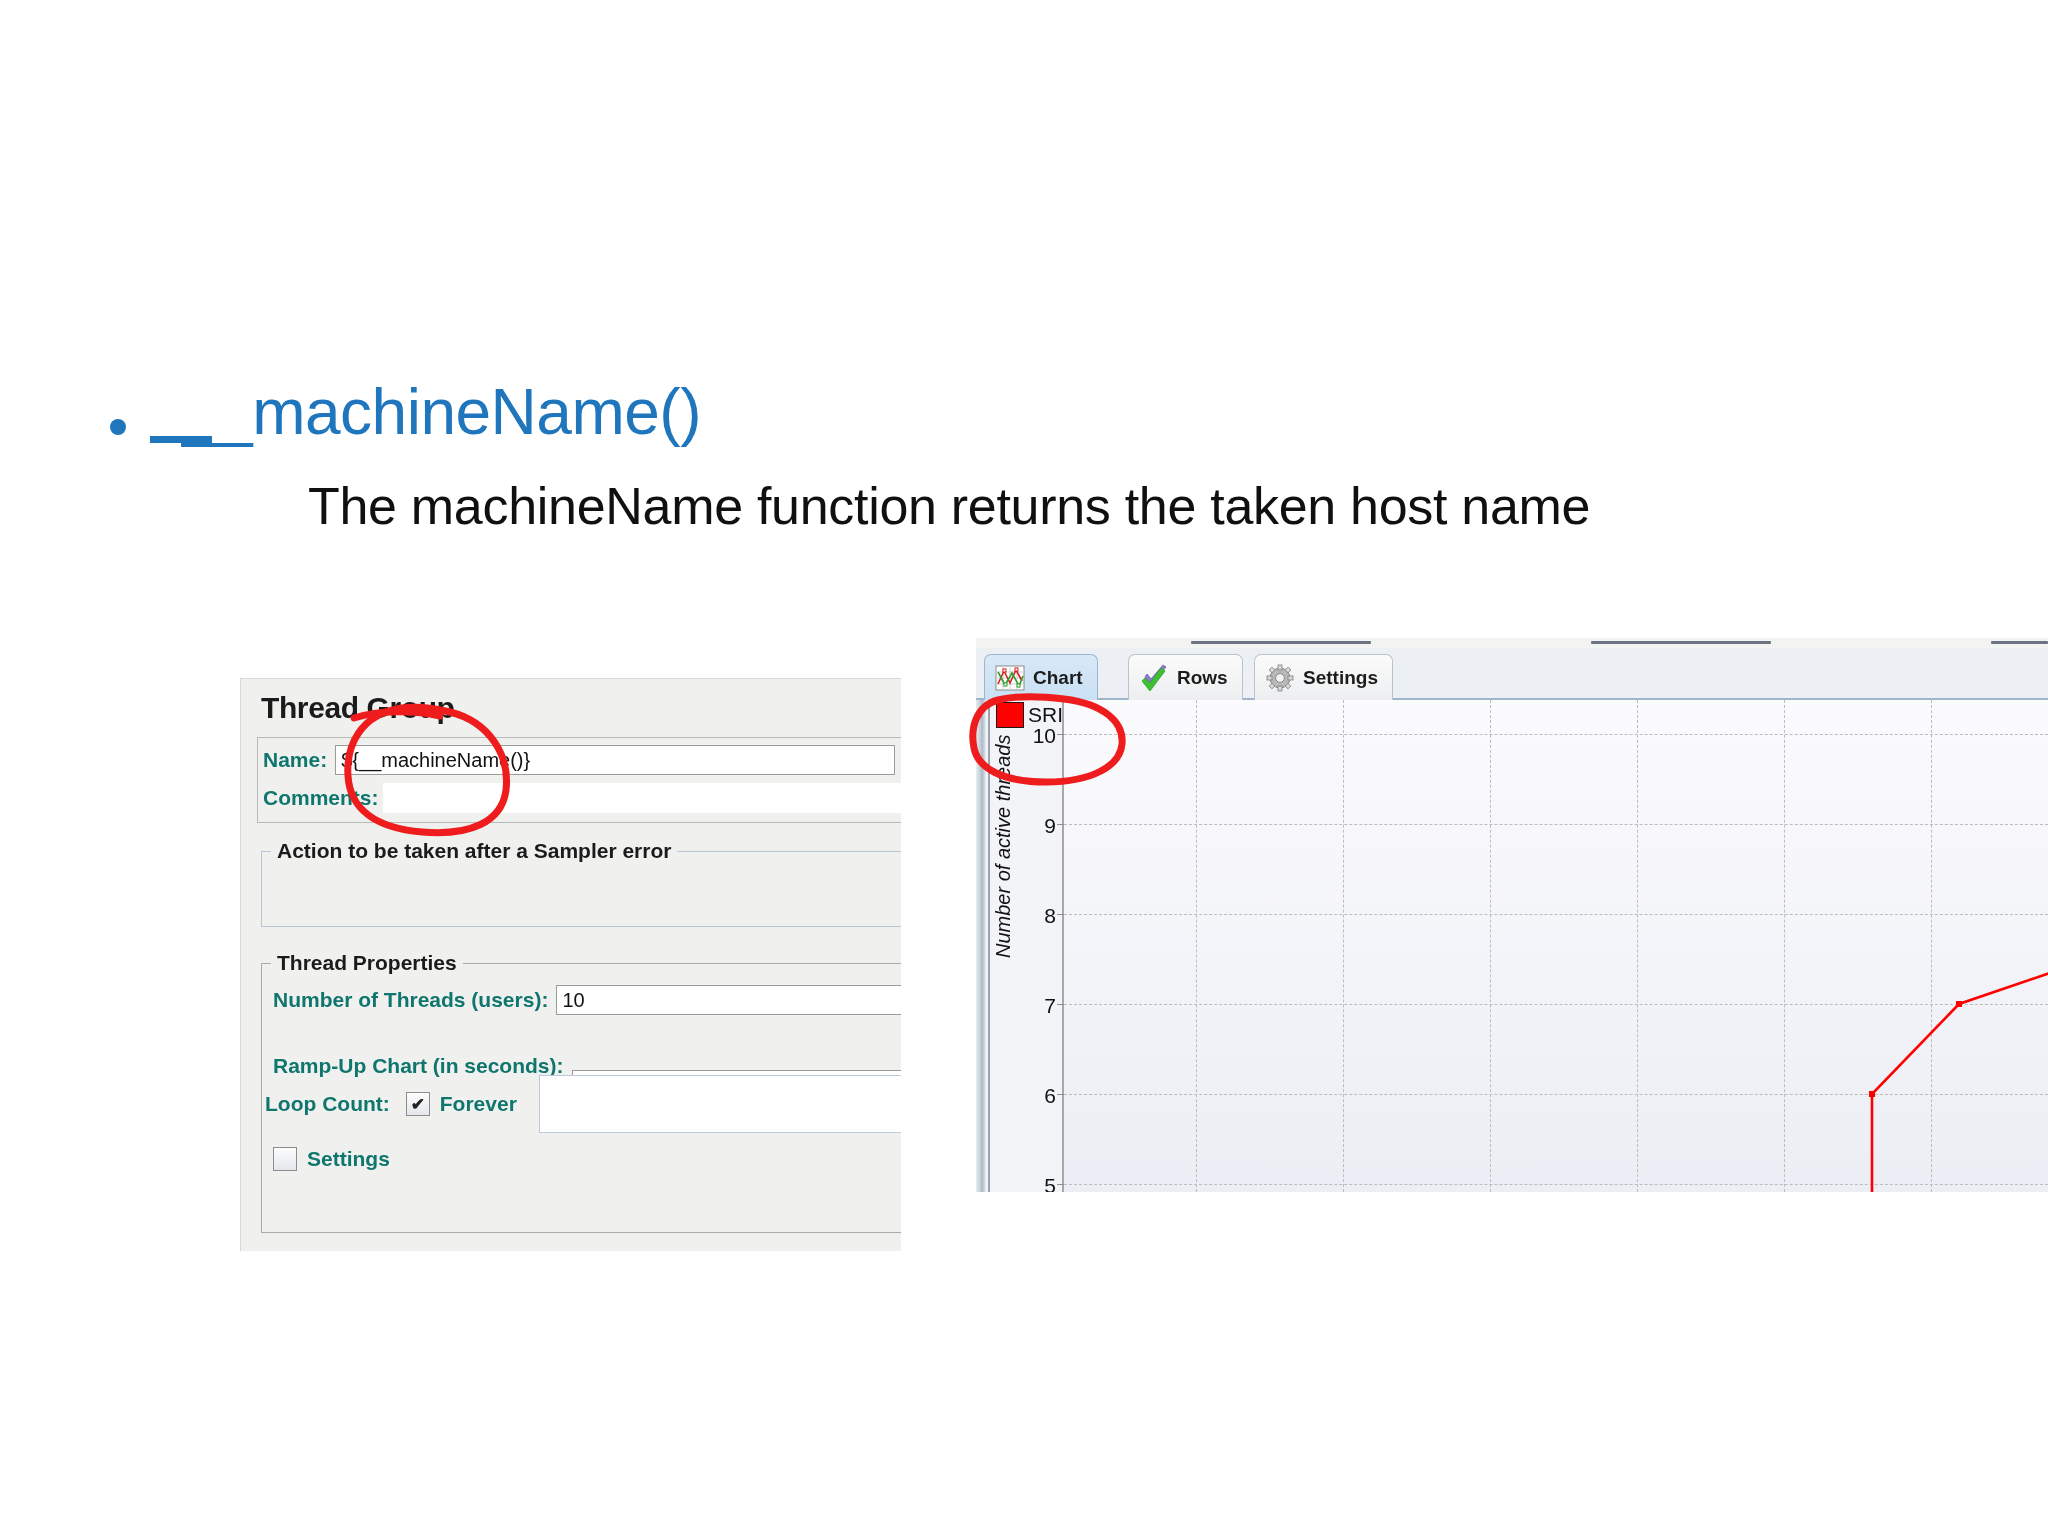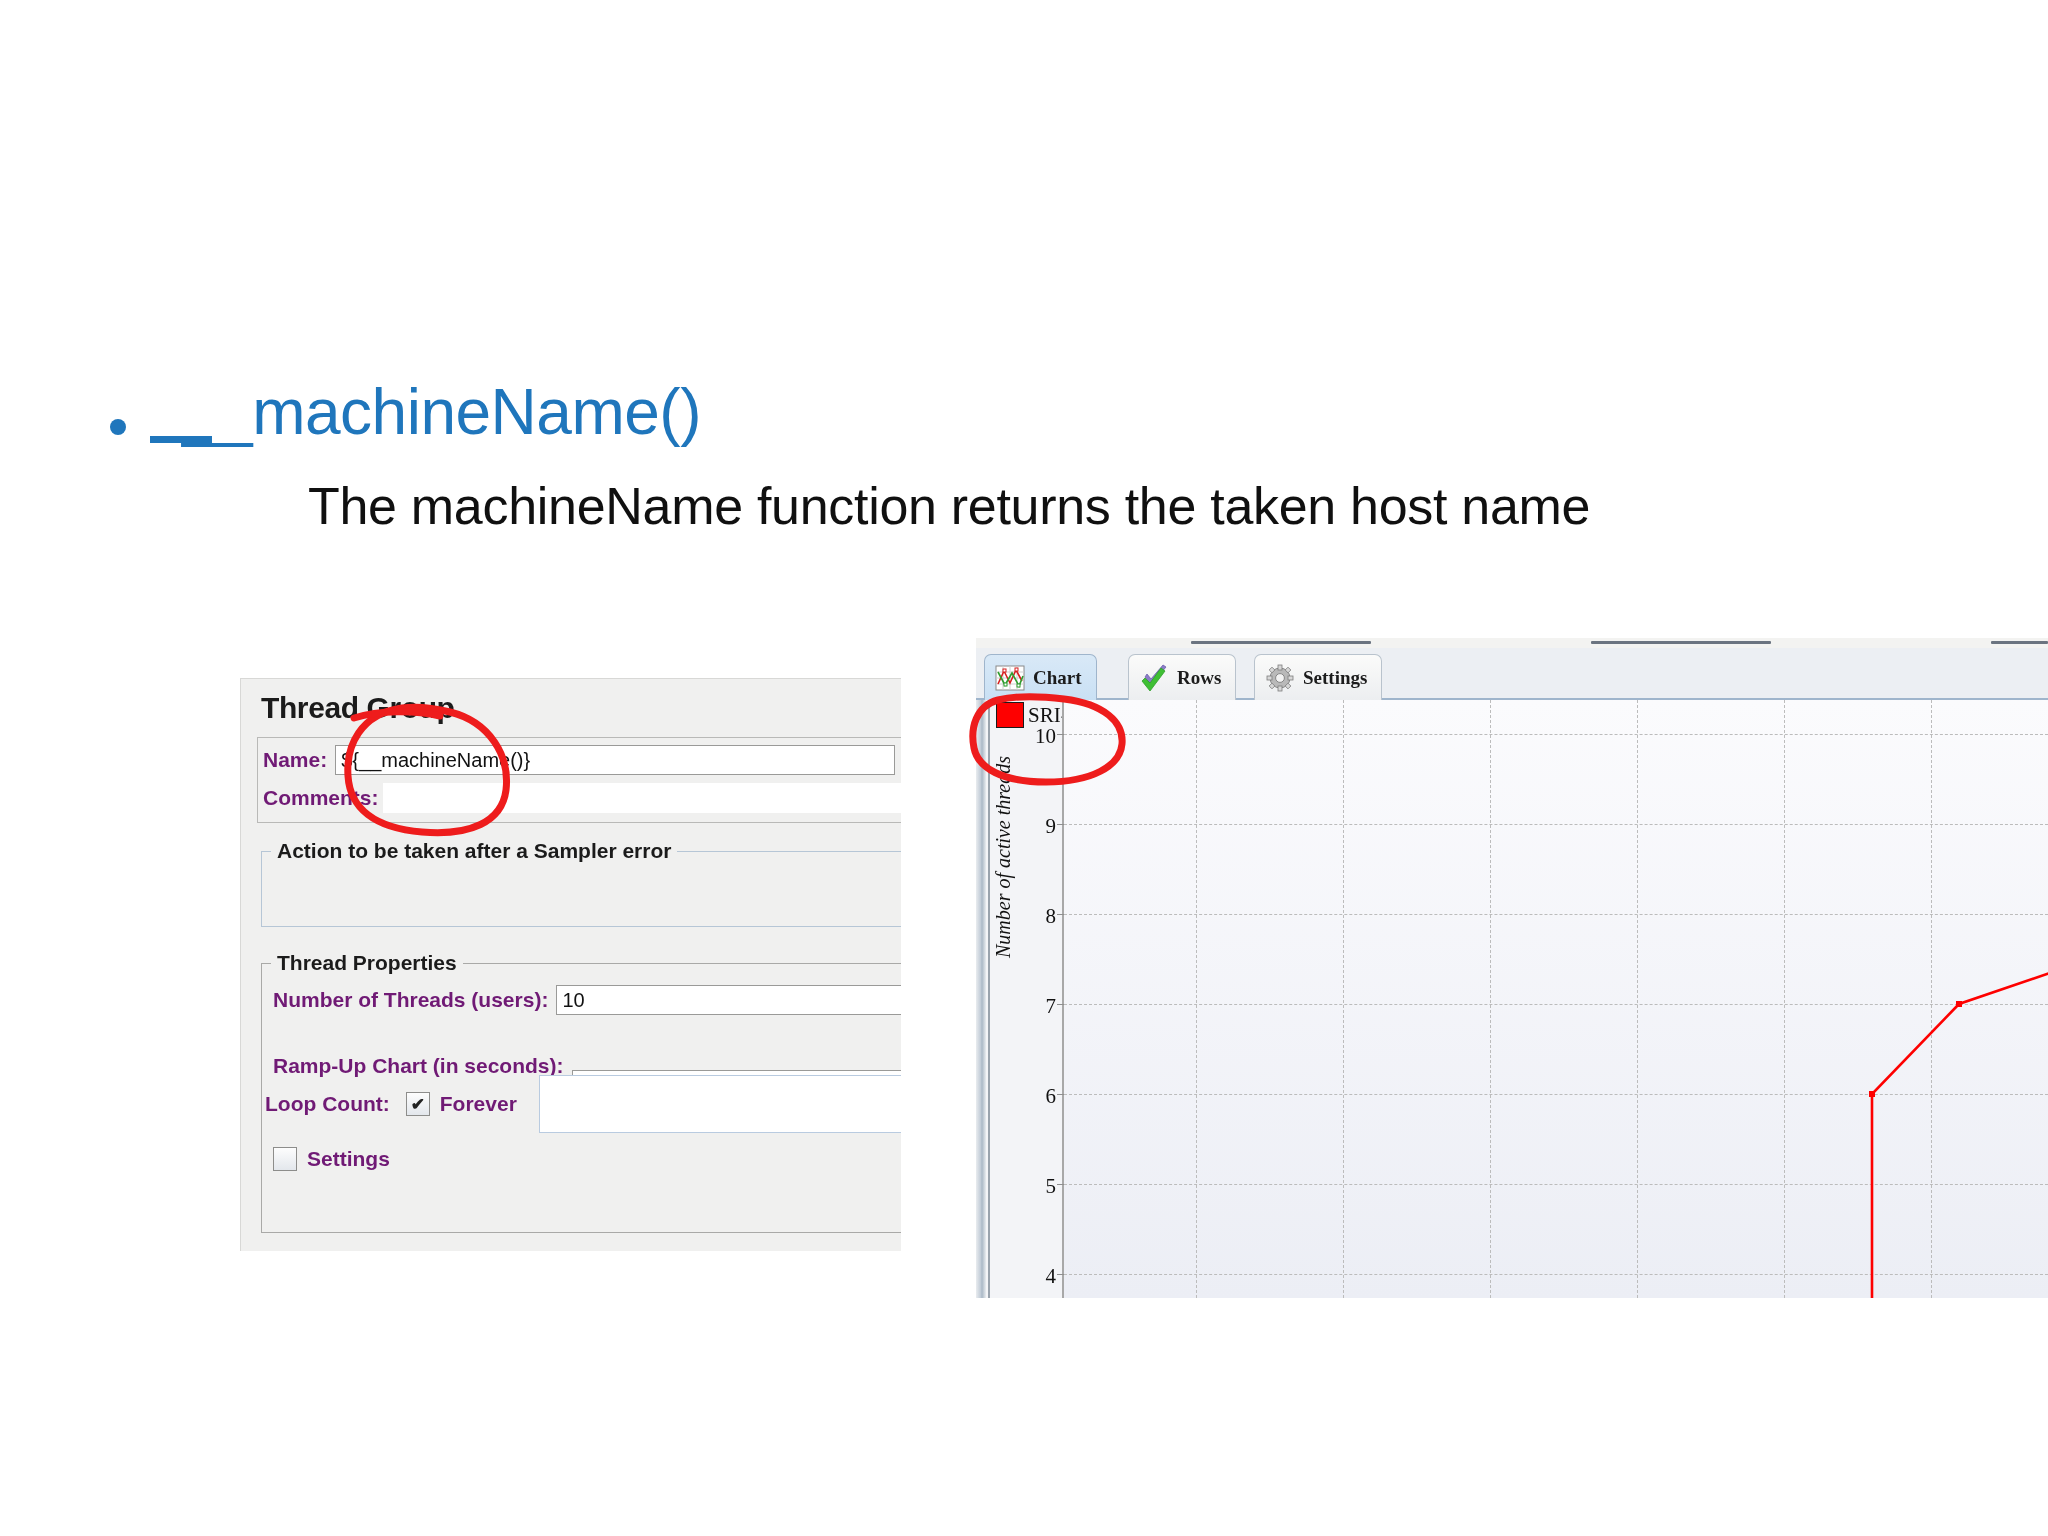--- a/index.html
+++ b/index.html
@@ -60,21 +60,21 @@
   }
   
   .tg-nc-box{
     position:absolute;left:16px;top:58px;
     width:900px;height:86px;
     border:1px solid #b9b9b7;
     background:#f0f0ef;
     box-sizing:border-box;
   }
   .tg-row{position:absolute;display:flex;align-items:center;}
-  .tg-lbl{font-weight:bold;font-size:21px;color:#701a75;white-space:nowrap;}
+  .tg-lbl{font-weight:bold;font-size:21px;color:#0f766e;white-space:nowrap;}
   .tg-input{
     background:#ffffff;
     border:1px solid #9a9a98;
     height:30px;
     box-sizing:border-box;
     display:flex;align-items:center;
     padding-left:5px;
     font-weight:normal;
     font-size:20px;
     color:#111;
@@ -139,25 +139,24 @@
     box-sizing:border-box;
     margin-right:10px;
     flex:none;
   }
   .jcheck.checked::after{content:"\2714";font-size:17px;}
 
   
   #chart-panel{
     position:absolute;
     left:976px; top:638px;
-    width:1072px; height:660px;
+    width:1072px; height:554px;
     background:#eef0f3;
     overflow:hidden;
     font-size:16px;
-    font-family:Liberation Serif, serif;
   }
   #chart-splitter{
     position:absolute;left:0;top:0;width:100%;height:10px;
     background:#f3f3f1;
     border-bottom:1px solid #cfd4da;
   }
   #chart-splitter .grip{
     position:absolute;top:3px;height:3px;background:#6b7480;border-radius:1px;
   }
   #chart-tabbar{

